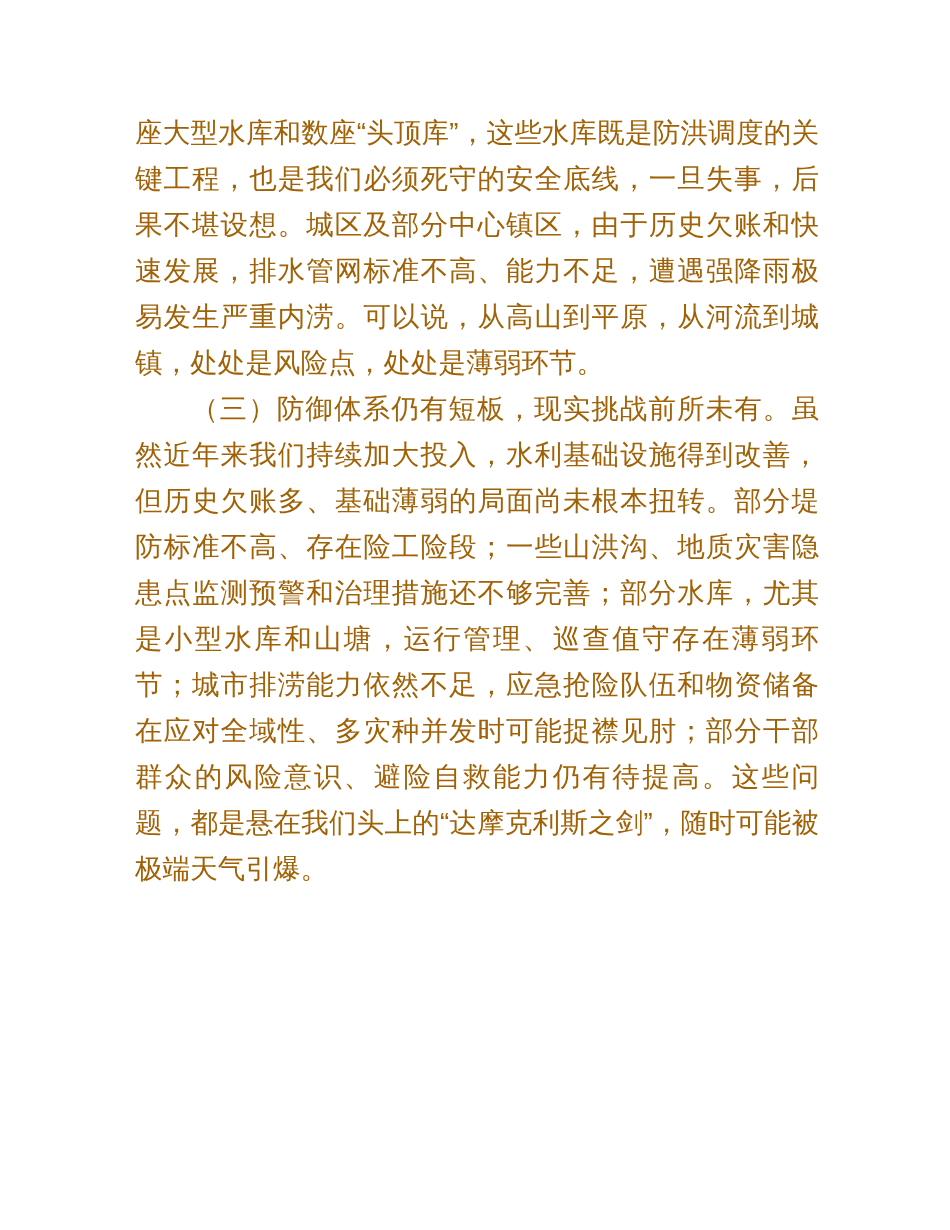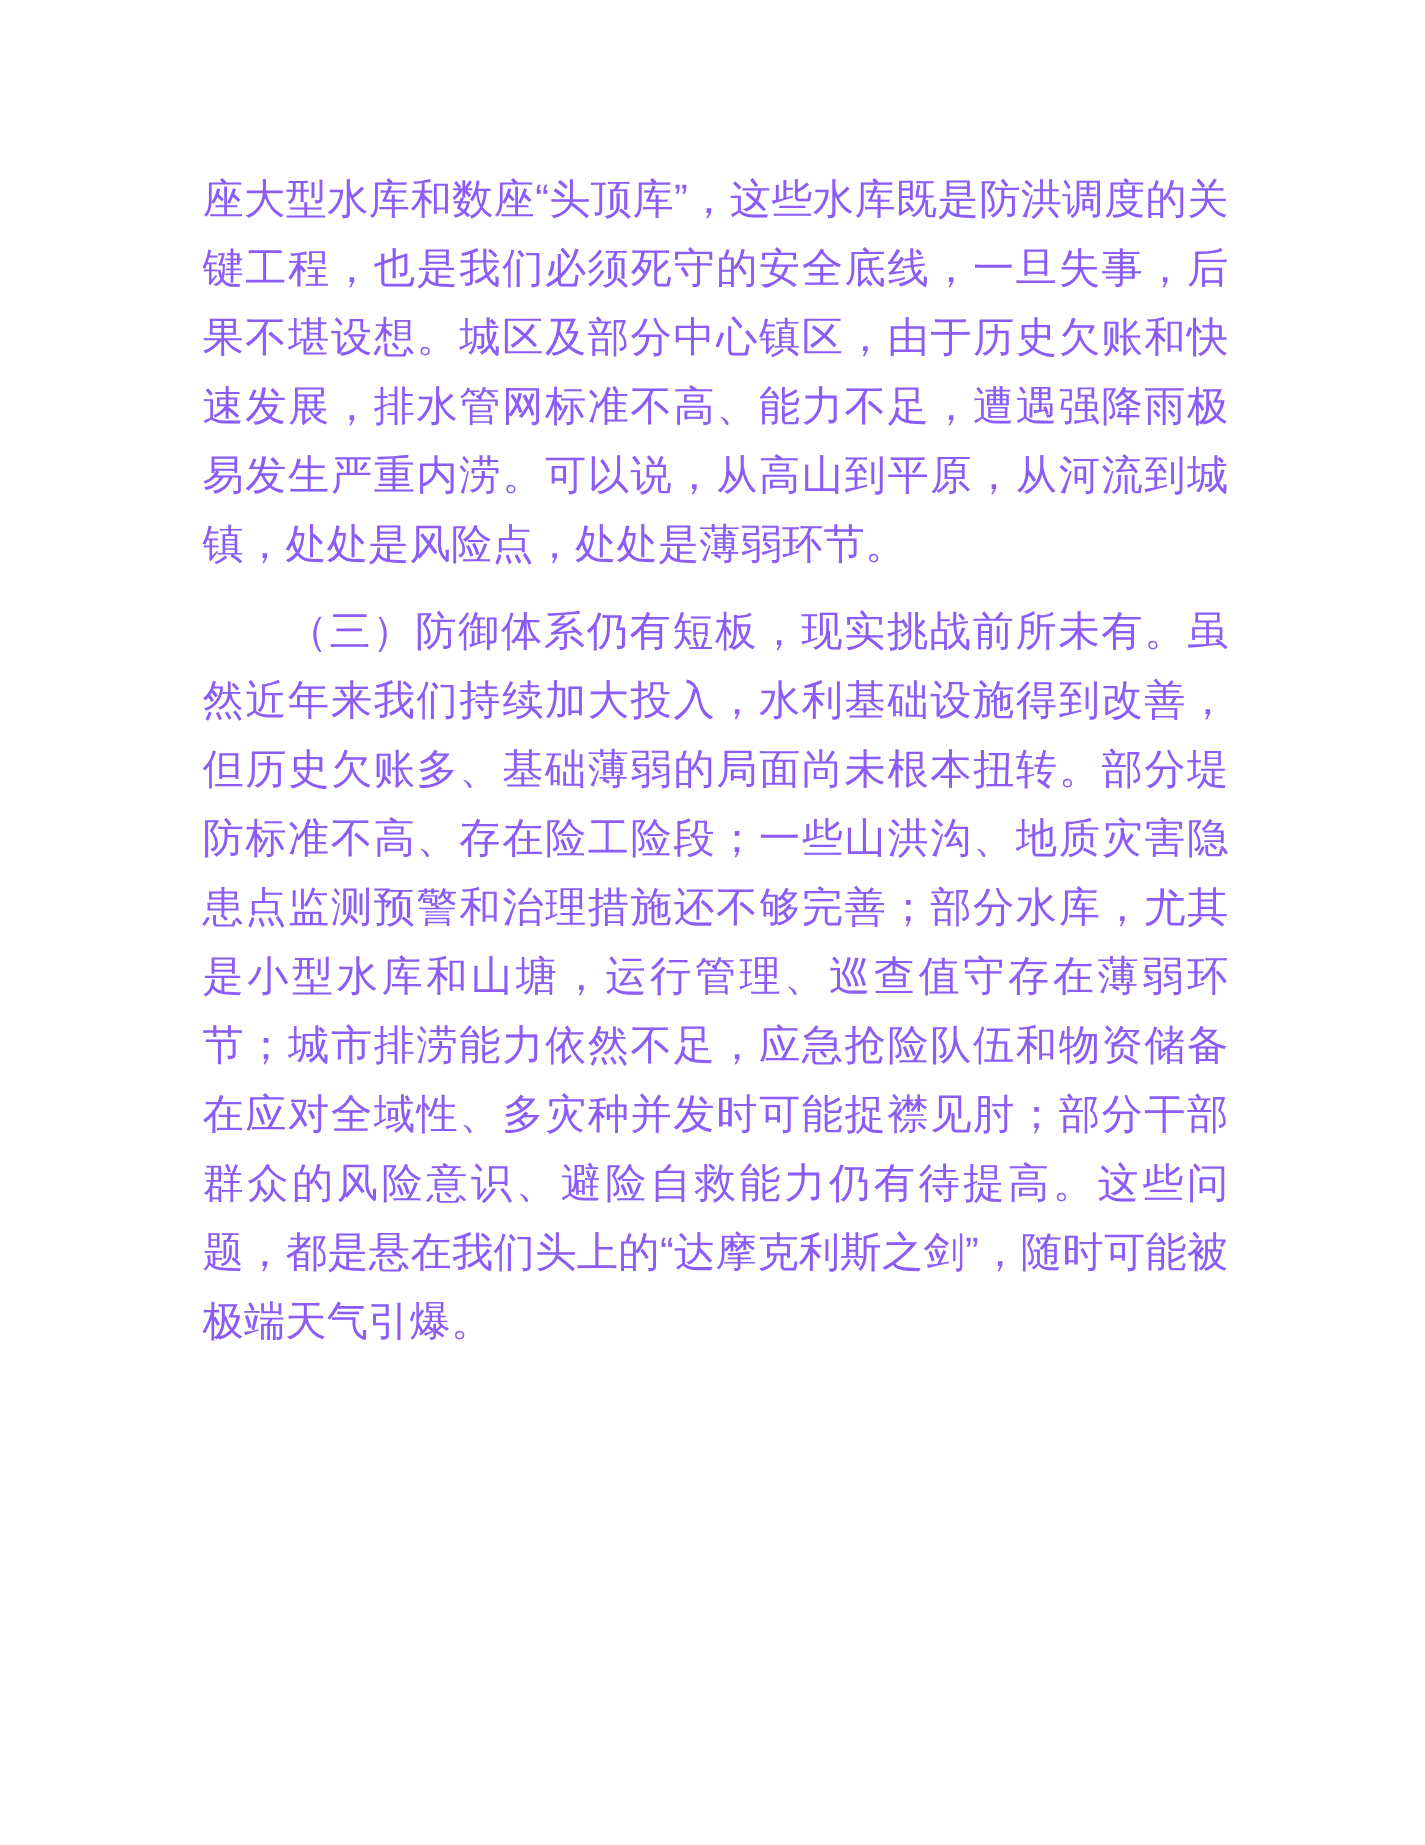--- a/index.html
+++ b/index.html
@@ -20,30 +20,29 @@
     left: 135px;
     top: 110px;
     width: 684px;
   }
   p.body-par {
     margin: 0;
     padding: 0;
     font-family: "Liberation Sans", "DejaVu Sans", sans-serif;
     font-size: 27.5px;
     line-height: 46px;
-    color: #8b5cf6;
+    color: #a16207;
     text-align: justify;
     text-justify: inter-character;
     letter-spacing: 0.1px;
     word-break: break-all;
     -webkit-font-smoothing: antialiased;
   }
   p.indent {
     text-indent: 56px;
-    margin-top: 12px;
   }
 </style>
 </head>
 <body>
 
 <div class="page">
   <div class="text-column">
     <p class="body-par">座大型水库和数座“头顶库”，这些水库既是防洪调度的关键工程，也是我们必须死守的安全底线，一旦失事，后果不堪设想。城区及部分中心镇区，由于历史欠账和快速发展，排水管网标准不高、能力不足，遭遇强降雨极易发生严重内涝。可以说，从高山到平原，从河流到城镇，处处是风险点，处处是薄弱环节。</p>
     <p class="body-par indent">（三）防御体系仍有短板，现实挑战前所未有。虽然近年来我们持续加大投入，水利基础设施得到改善，但历史欠账多、基础薄弱的局面尚未根本扭转。部分堤防标准不高、存在险工险段；一些山洪沟、地质灾害隐患点监测预警和治理措施还不够完善；部分水库，尤其是小型水库和山塘，运行管理、巡查值守存在薄弱环节；城市排涝能力依然不足，应急抢险队伍和物资储备在应对全域性、多灾种并发时可能捉襟见肘；部分干部群众的风险意识、避险自救能力仍有待提高。这些问题，都是悬在我们头上的“达摩克利斯之剑”，随时可能被极端天气引爆。</p>
   </div>

